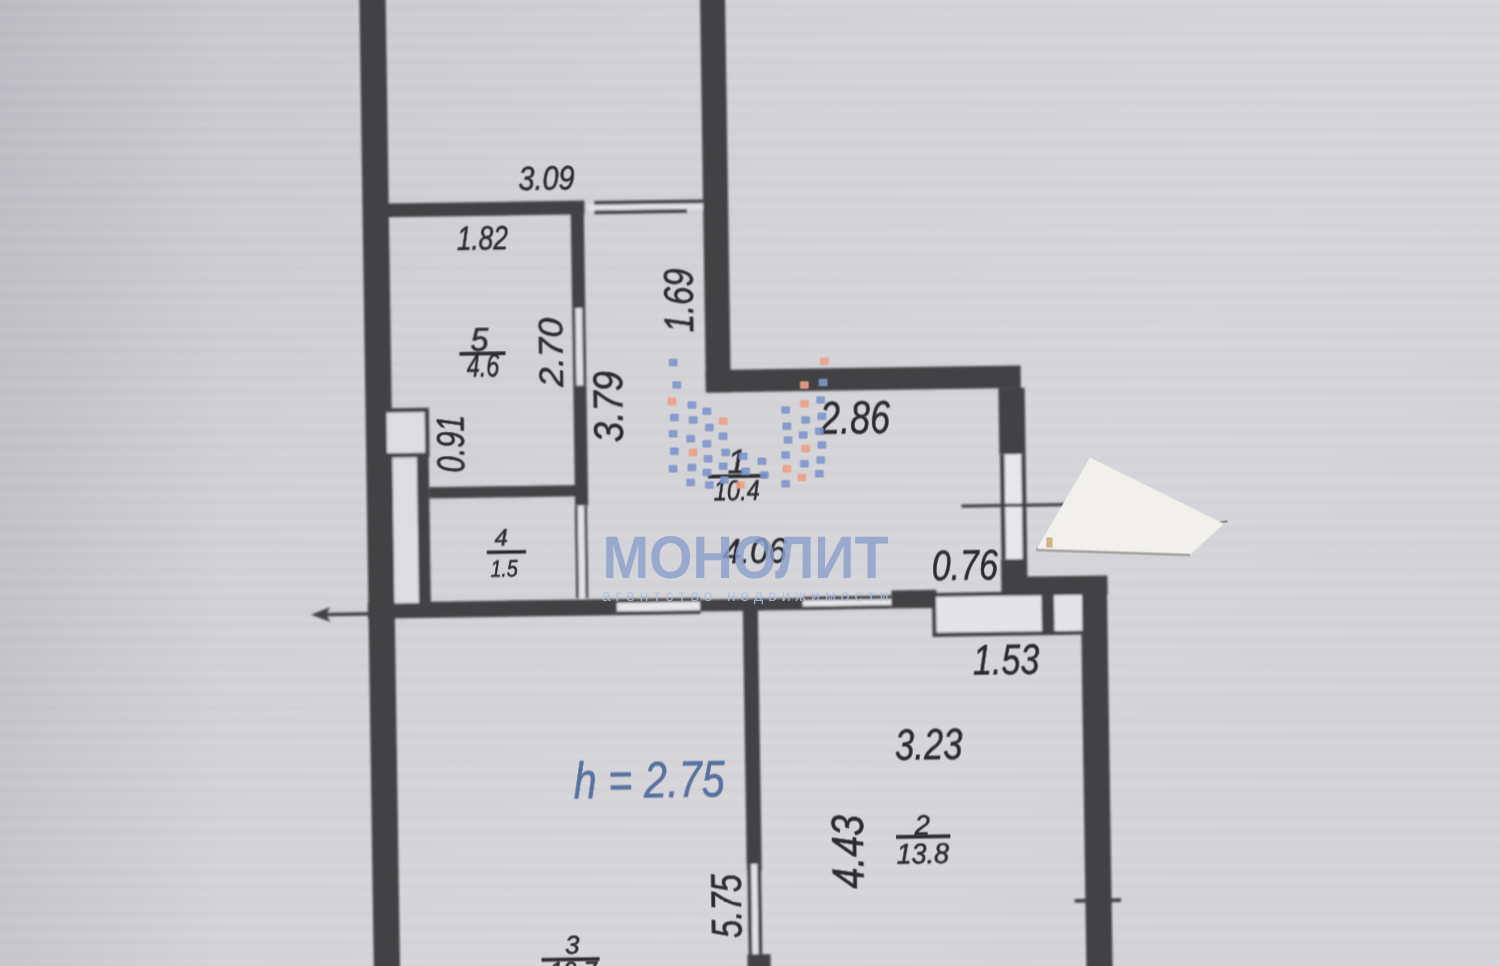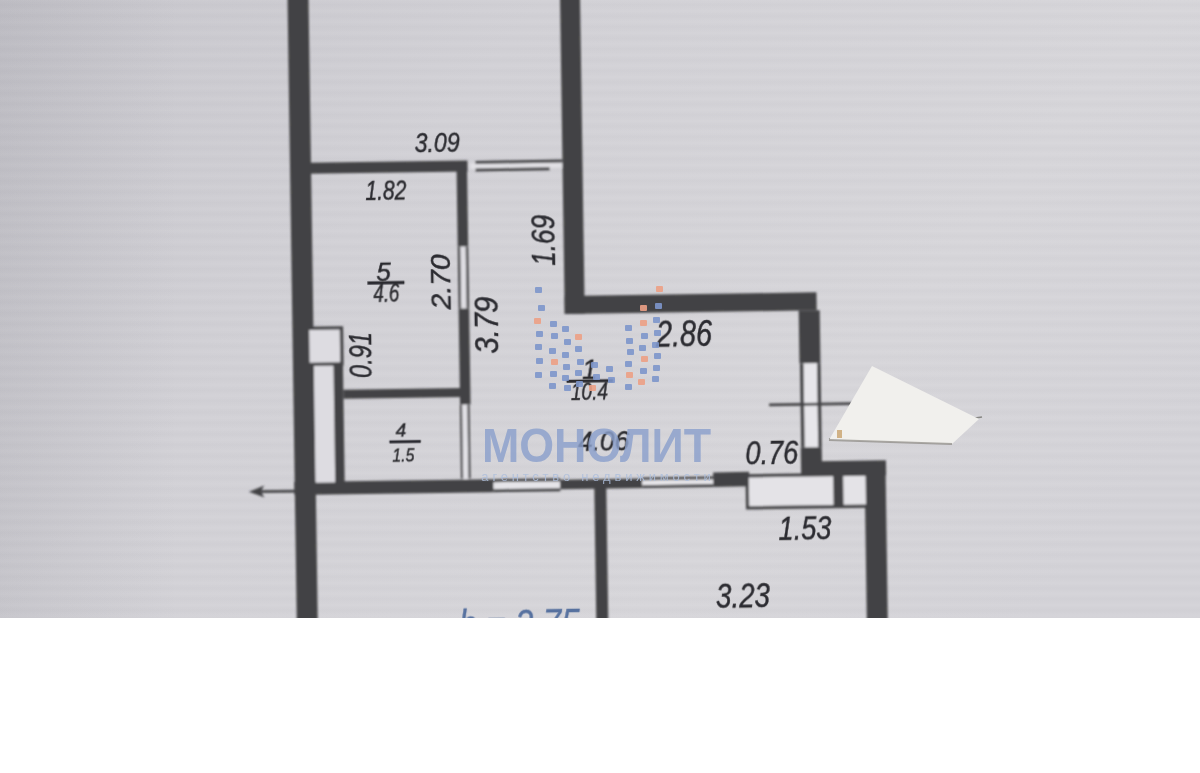--- a/index.html
+++ b/index.html
@@ -1,16 +1,16 @@
 <!DOCTYPE html>
 <html><head>
 <meta charset="utf-8">
 <style>
 html,body{margin:0;padding:0;}
-#page{position:relative;width:1200px;height:618px;overflow:hidden;
+#page{position:relative;width:1200px;height:773px;overflow:hidden;
 background:#d2d1d6;font-family:"Liberation Sans",sans-serif;}
 svg{position:absolute;left:0;top:0;}
 </style>
 </head>
 <body>
 <div id="page">
 <svg width="1200" height="773" viewBox="0 0 1200 773">
 <defs>
 <linearGradient id="paper" x1="0" y1="0" x2="1" y2="0.55">
 <stop offset="0" stop-color="#c7c6cc"></stop>

